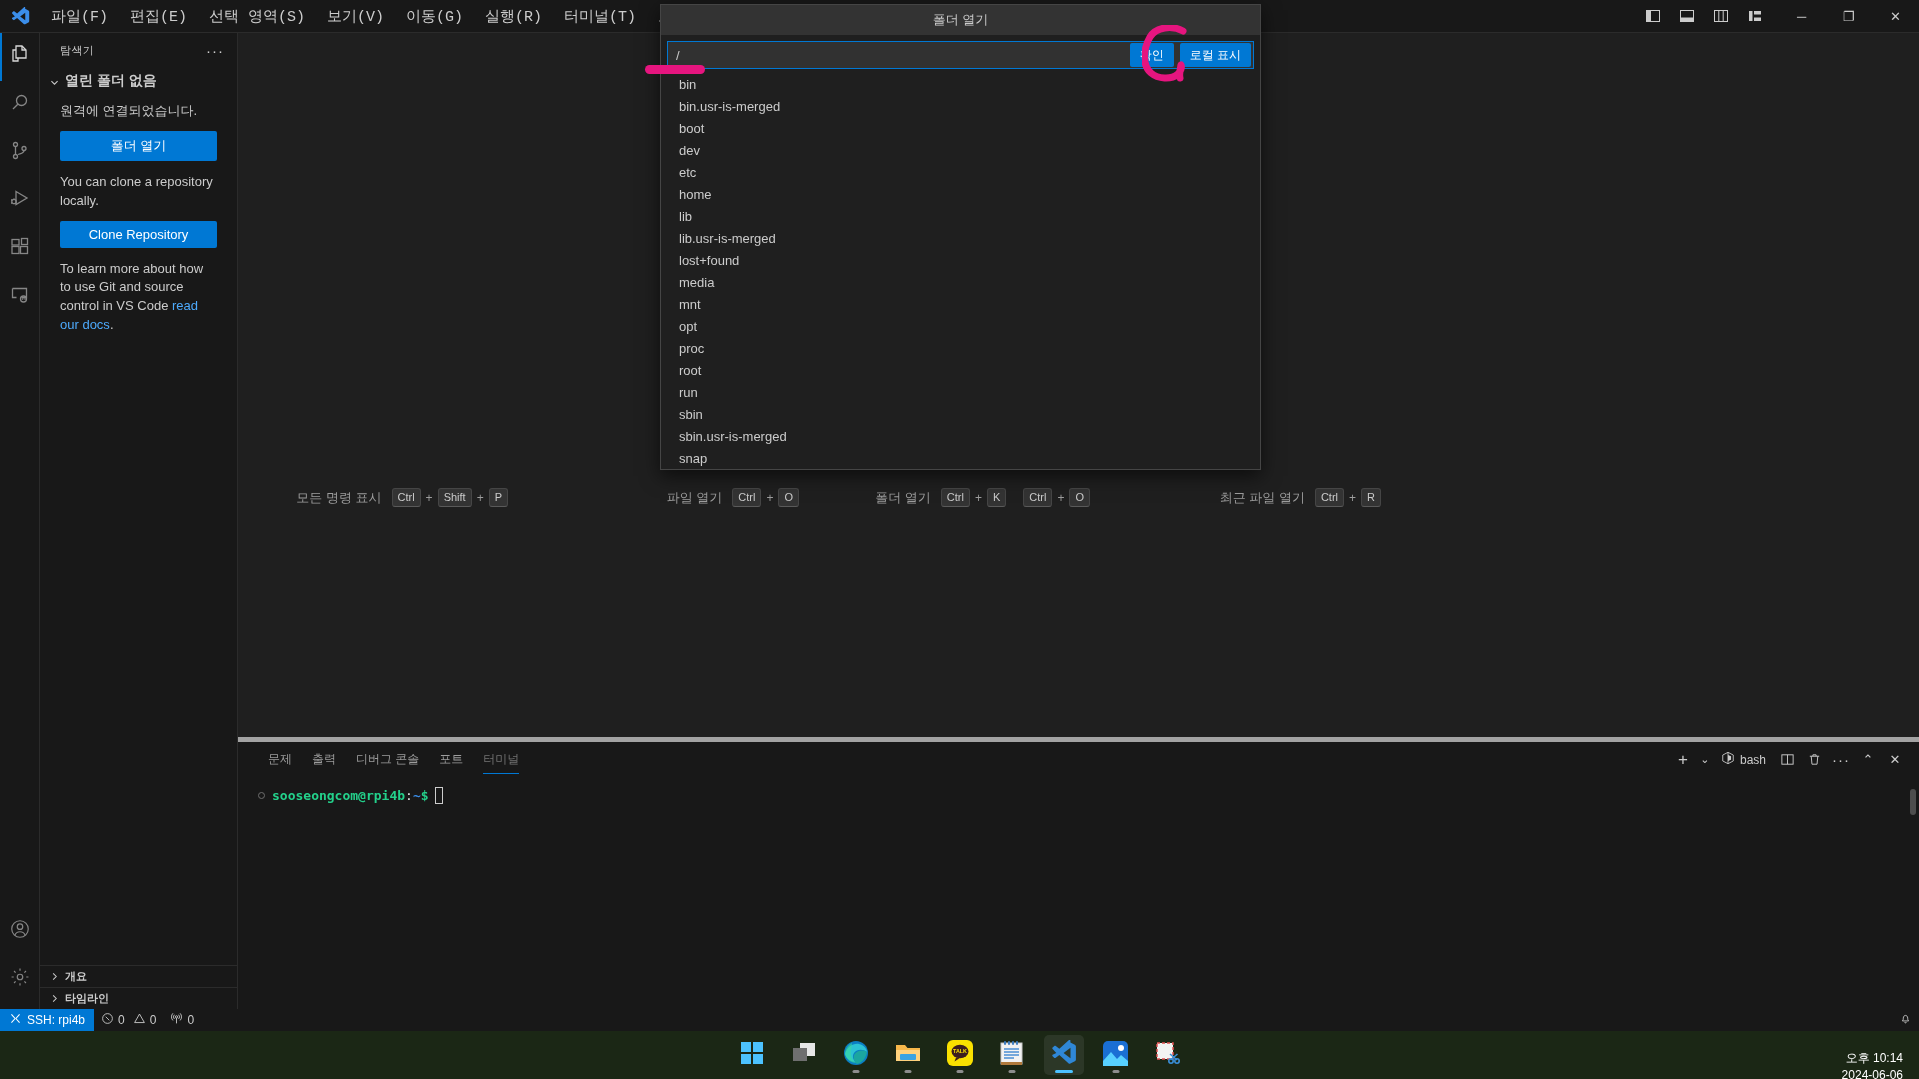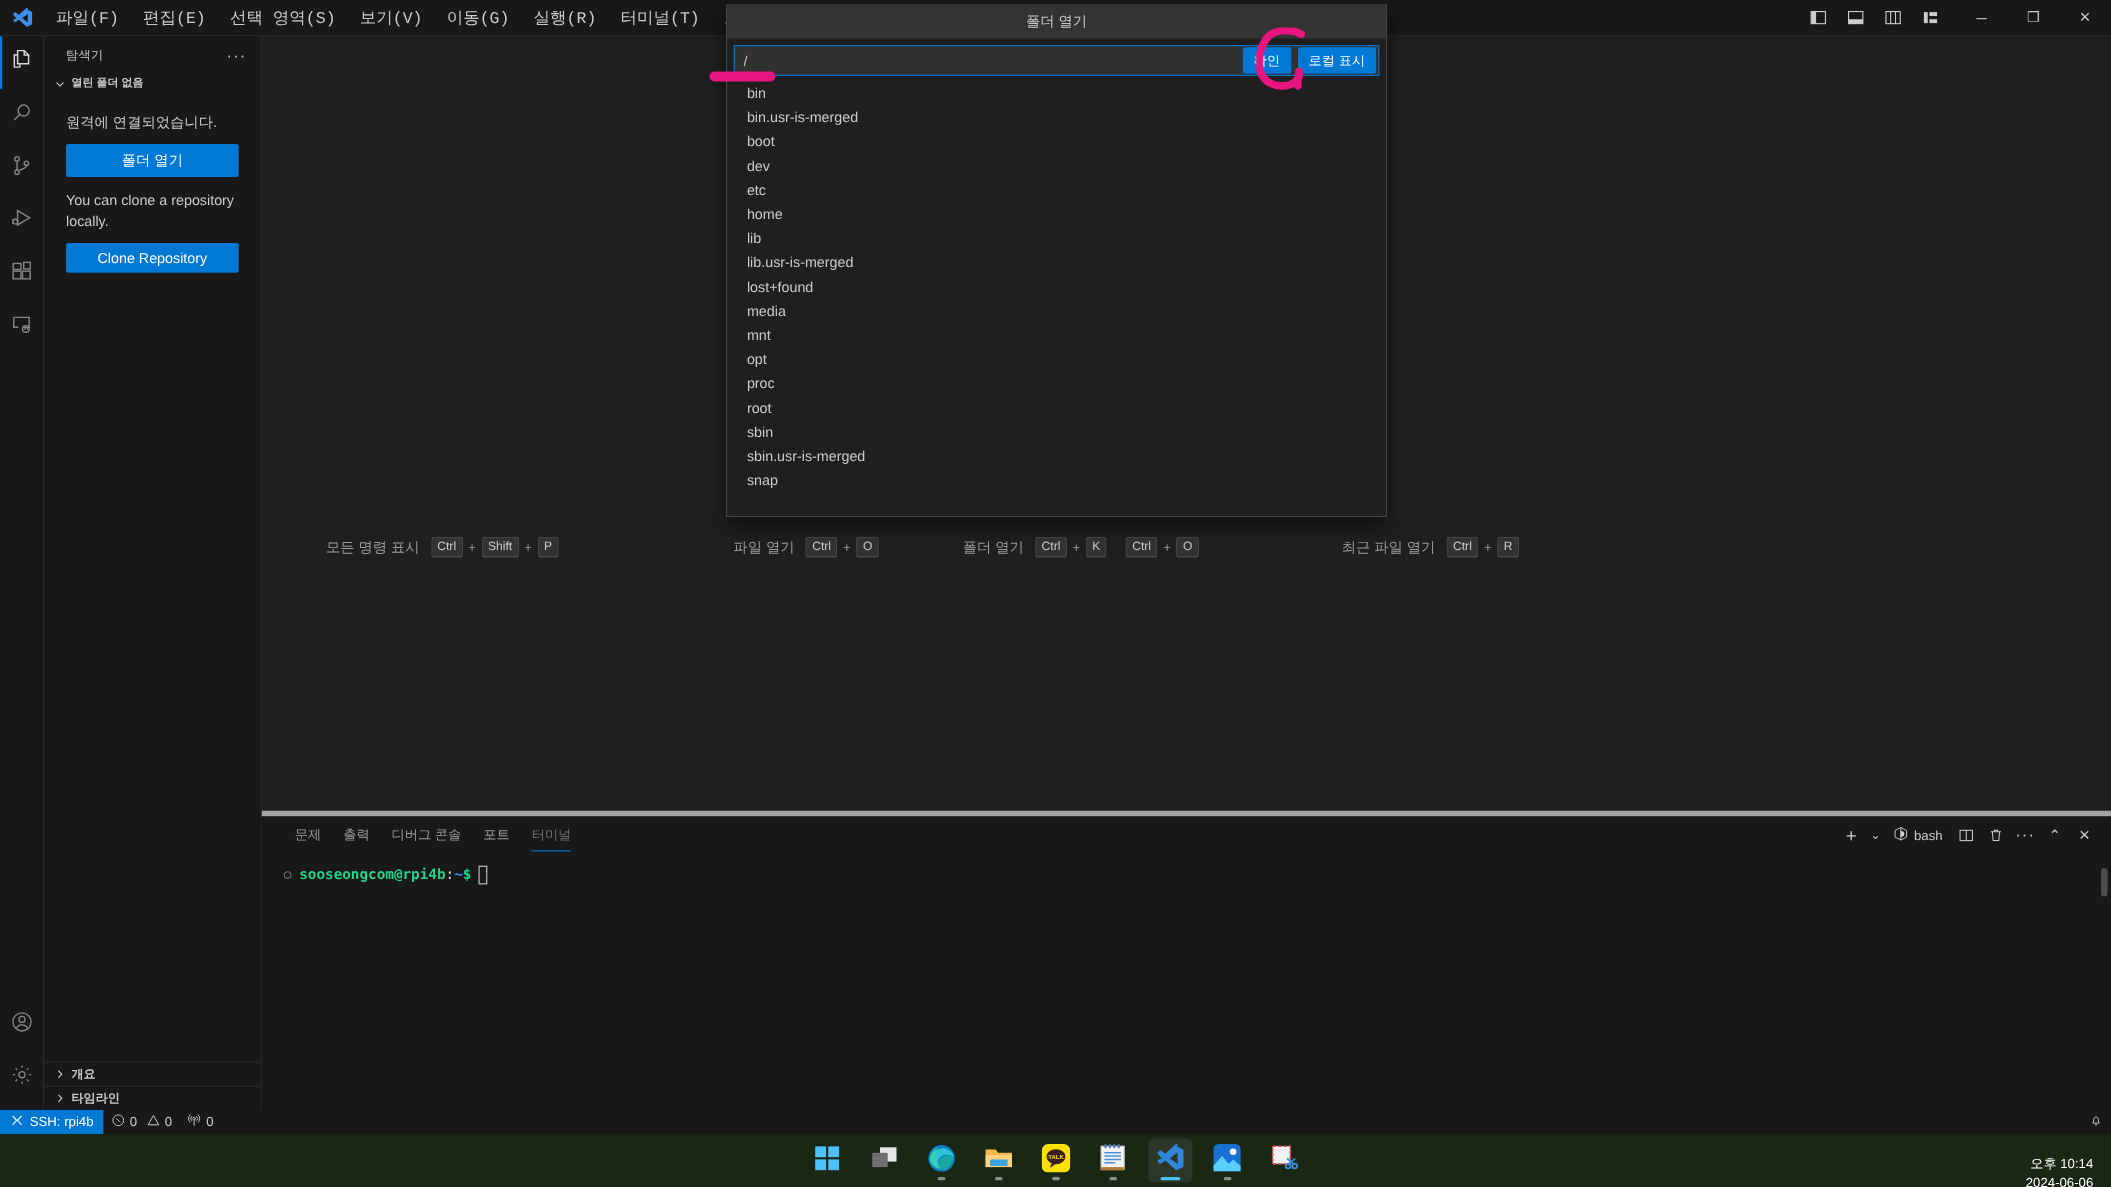--- a/index.html
+++ b/index.html
@@ -59,22 +59,22 @@
     width: 198px; background: #181818; display: flex; flex-direction: column;
     border-right: 1px solid #2b2b2b; flex: 0 0 198px;
   }
   .sb-header {
     height: 35px; display: flex; align-items: center; justify-content: space-between;
     padding: 0 8px 0 20px; flex: 0 0 35px;
   }
   .sb-title { font-size: 11px; color: #cccccc; letter-spacing: .4px; font-weight: 400; }
   .sb-dots { color: #cccccc; font-size: 15px; letter-spacing: 1px; padding: 0 5px; line-height: 1; }
   .sb-section-head {
-    height: 22px; display: flex; align-items: flex-start; gap: 3px; padding-left: 6px;
-    font-size: 10px; font-weight: 700; color: #cccccc;
+    height: 22px; display: flex; align-items: flex-end; gap: 3px; padding-left: 6px;
+    font-size: 14px; font-weight: 700; color: #cccccc;
   }
   .chev { width: 16px; height: 16px; display:flex;align-items:center;justify-content:center; color:#cccccc; }
   .sb-content { padding: 6px 20px 0 20px; flex: 1 1 auto; overflow: hidden; }
   .sb-text { font-size: 13px; color: #cccccc; line-height: 1.45; margin: 6px 0 10px 0; }
   .sb-btn {
     display: block; width: 100%; background: #0078d4; color: #ffffff; border: none;
     font-size: 13px; padding: 6px 8px; border-radius: 2px; cursor: pointer;
     font-family: inherit; text-align: center; margin-bottom: 12px;
   }
   .sb-link { color: #4daafc; text-decoration: none; }
@@ -374,20 +374,21 @@
                 <path d="M3.5 6l4.5 4.5L12.5 6"></path>
               </svg>
           </span>
           <span>열린 폴더 없음</span>
         </div>
         <div class="sb-content">
           <div class="sb-text">원격에 연결되었습니다.</div>
           <button class="sb-btn">폴더 열기</button>
           <div class="sb-text">You can clone a repository locally.</div>
           <button class="sb-btn">Clone Repository</button>
+          <div class="sb-text"><span>To learn more about how to use Git and source control in VS Code </span><a class="sb-link" href="#">read our docs</a><span>.</span></div>
         </div>
         <div class="sb-footer">
           <div class="sb-foot-row">
             <span class="chev">
               <svg width="11" height="11" viewBox="0 0 16 16" fill="none" stroke="currentColor" stroke-width="1.5">
                   <path d="M6 3.5L10.5 8 6 12.5"></path>
                 </svg>
             </span>
             <span>개요</span>
           </div>
@@ -569,20 +570,21 @@
       <div class="qp-item">etc</div>
       <div class="qp-item">home</div>
       <div class="qp-item">lib</div>
       <div class="qp-item">lib.usr-is-merged</div>
       <div class="qp-item">lost+found</div>
       <div class="qp-item">media</div>
       <div class="qp-item">mnt</div>
       <div class="qp-item">opt</div>
       <div class="qp-item">proc</div>
       <div class="qp-item">root</div>
+      <div class="qp-item">run</div>
       <div class="qp-item">sbin</div>
       <div class="qp-item">sbin.usr-is-merged</div>
       <div class="qp-item">snap</div>
 
     </div>
   </div>
 
   <div class="ink-bar"></div>
   <div class="ink-circle">
     <svg width="55" height="57" viewBox="0 0 55 57" fill="none">

